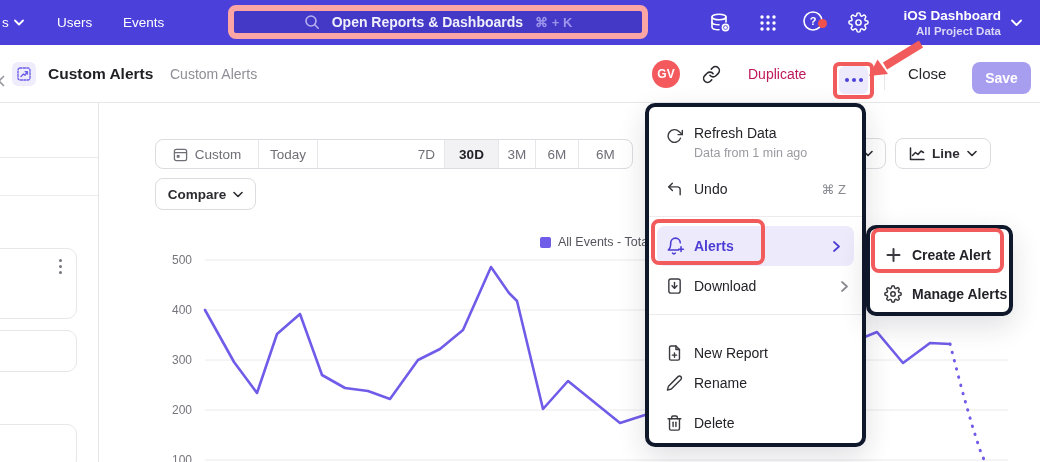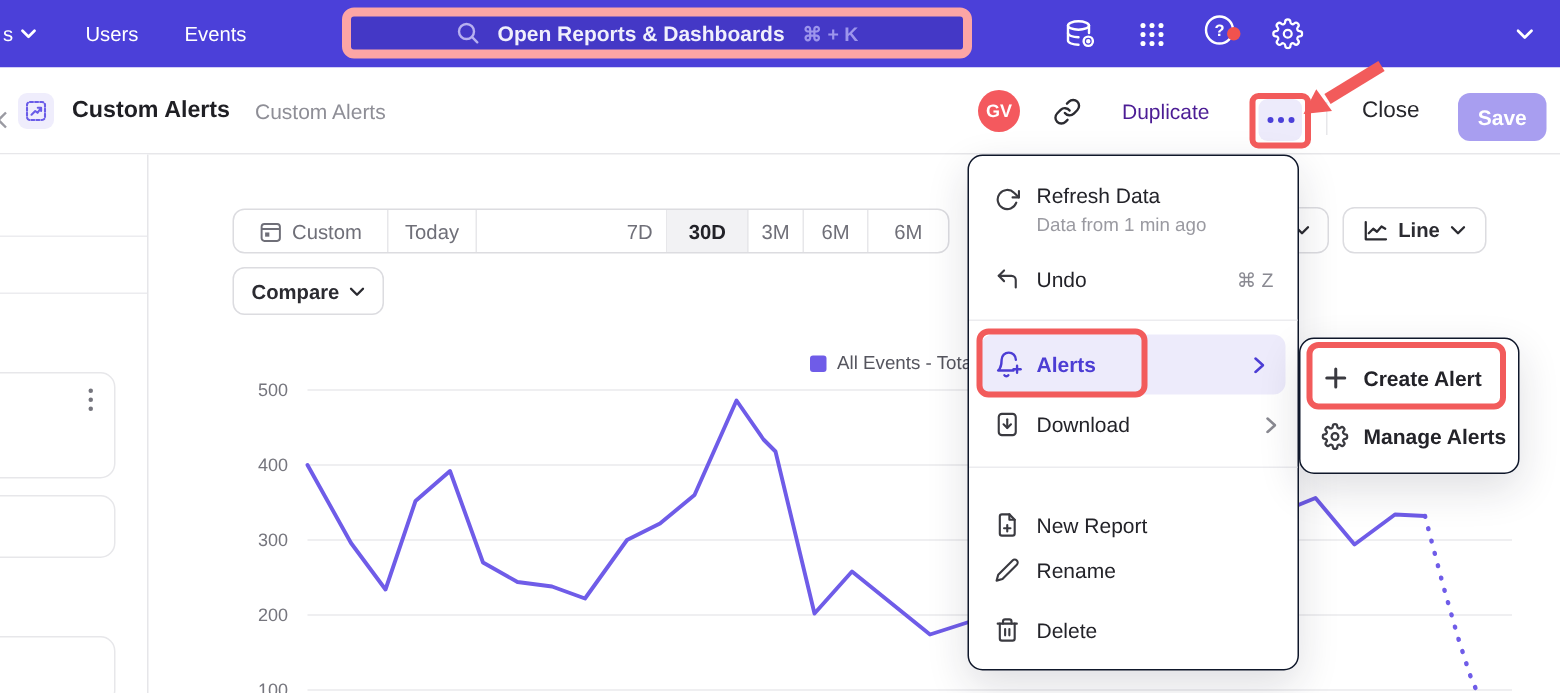--- a/index.html
+++ b/index.html
@@ -27,21 +27,21 @@
   .rheader { position:absolute; left:0; top:45px; width:1040px; height:58px; background:#ffffff;
              border-bottom:1px solid #E7E7EA; }
   .ricon { position:absolute; left:12px; top:17px; width:24px; height:24px; background:#EFEDFC;
            border-radius:6px; display:flex; align-items:center; justify-content:center; }
   .rtitle { position:absolute; left:48px; top:20px; font-size:15.5px; font-weight:700; color:#1F1F24; }
   .rcrumb { position:absolute; left:170px; top:21px; font-size:14px; color:#8E8E96; }
   .avatar { position:absolute; left:652px; top:15px; width:28px; height:28px; border-radius:50%;
             background:#F4595E; color:#ffffff; font-size:12px; font-weight:700;
             display:flex; align-items:center; justify-content:center; cursor:pointer; }
   .linkicon { position:absolute; left:702px; top:20px; cursor:pointer; }
-  .dup { position:absolute; left:748px; top:21px; font-size:14px; font-weight:500; color:#4c1d95; cursor:pointer; }
+  .dup { position:absolute; left:748px; top:21px; font-size:14px; font-weight:500; color:#be185d; cursor:pointer; }
   .dotsbtn { position:absolute; left:839px; top:21px; width:29px; height:28px; background:#EDEBFB;
              border-radius:6px; display:flex; align-items:center; justify-content:center; gap:3px; cursor:pointer; }
   .dotsbtn i { width:4px; height:4px; border-radius:50%; background:#4B40D9; display:block; }
   .hdr-div { position:absolute; left:884px; top:23px; width:1px; height:22px; background:#E7E7EA; }
   .closebtn { position:absolute; left:908px; top:20px; font-size:15px; font-weight:500; color:#26262B; cursor:pointer; }
   .savebtn { position:absolute; left:972px; top:17px; width:59px; height:32px; background:#A89EF0;
              border:none; border-radius:8px; color:#ffffff; font-size:14px; font-weight:600;
              font-family:"Liberation Sans", sans-serif; cursor:pointer; }
   .backsliver { position:absolute; left:-4px; top:28px; color:#9a9aa2; }
 
@@ -67,21 +67,21 @@
              font-weight:600; color:#2B2B31; cursor:pointer; font-family:"Liberation Sans", sans-serif; }
 
   
   .chart-svg { position:absolute; left:0; top:0; pointer-events:none; }
   .ytick { position:absolute; width:40px; left:152px; text-align:right; font-size:12px; color:#75757D; }
   .legend { position:absolute; left:540px; top:235px; display:flex; align-items:center; gap:7px; }
   .legend .sw { width:11px; height:11px; border-radius:2px; }
   .legend .lt { font-size:12.5px; color:#55555E; }
 
   
-  .menu { position:absolute; background:#ffffff; border:1px solid #0f172a; border-radius:10px;
+  .menu { position:absolute; background:#ffffff; border:4px solid #0f172a; border-radius:10px;
           box-shadow:0 10px 28px rgba(30,30,50,.14); z-index:10; }
   .mi { position:absolute; left:0; width:100%; height:40px; display:flex; align-items:center; cursor:pointer; }
   .mi .ic { position:absolute; left:17px; top:50%; transform:translateY(-50%); display:flex; }
   .mi .lb { position:absolute; left:45px; font-size:14px; font-weight:500; color:#232329; white-space:nowrap; }
   .mi .rt { position:absolute; right:16px; font-size:13px; color:#8A8A92; }
   .mi .chev { position:absolute; right:14px; display:flex; }
   .mi-sub { position:absolute; left:45px; font-size:12.5px; color:#9A9AA1; white-space:nowrap; }
   .m-div { position:absolute; left:0; width:100%; height:1px; background:#ECECEF; }
   .mi.hl { left:8px; width:calc(100% - 16px); border-radius:8px; background:#EDEBFB; }
   .mi.hl .lb { color:#4C3DD4; font-weight:700; left:37px; }
@@ -152,20 +152,24 @@
       </div>
     </div>
     <div class="tb-icon" style="left:848px;">
       <svg width="21" height="21" viewBox="0 0 24 24" fill="none" stroke="#ffffff" stroke-width="1.7" stroke-linecap="round" stroke-linejoin="round">
         <circle cx="12" cy="12" r="3"></circle>
         <path d="M19.4 15a1.65 1.65 0 0 0 .33 1.82l.06.06a2 2 0 0 1-2.83 2.83l-.06-.06a1.65 1.65 0 0 0-1.82-.33 1.65 1.65 0 0 0-1 1.51V21a2 2 0 0 1-4 0v-.09A1.65 1.65 0 0 0 9 19.4a1.65 1.65 0 0 0-1.82.33l-.06.06a2 2 0 0 1-2.83-2.83l.06-.06a1.65 1.65 0 0 0 .33-1.82 1.65 1.65 0 0 0-1.51-1H3a2 2 0 0 1 0-4h.09A1.65 1.65 0 0 0 4.6 9a1.65 1.65 0 0 0-.33-1.82l-.06-.06a2 2 0 0 1 2.83-2.83l.06.06a1.65 1.65 0 0 0 1.82.33H9a1.65 1.65 0 0 0 1-1.51V3a2 2 0 0 1 4 0v.09a1.65 1.65 0 0 0 1 1.51 1.65 1.65 0 0 0 1.82-.33l.06-.06a2 2 0 0 1 2.83 2.83l-.06.06a1.65 1.65 0 0 0-.33 1.82V9a1.65 1.65 0 0 0 1.51 1H21a2 2 0 0 1 0 4h-.09a1.65 1.65 0 0 0-1.51 1z"></path>
       </svg>
     </div>
 
     <div class="project">
+      <div class="txt">
+        <div class="nm">iOS Dashboard</div>
+        <div class="sc">All Project Data</div>
+      </div>
       <svg width="11" height="8" viewBox="0 0 11 8">
           <polyline points="1,1.5 5.5,6 10,1.5" fill="none" stroke="#ffffff" stroke-width="1.8" stroke-linecap="round" stroke-linejoin="round"></polyline>
         </svg>
     </div>
   </div>
 
   <div class="rheader">
     <span class="backsliver">
       <svg width="10" height="12" viewBox="0 0 10 12">
           <polyline points="8,1 3,6 8,11" fill="none" stroke="#9a9aa2" stroke-width="1.6"></polyline>

